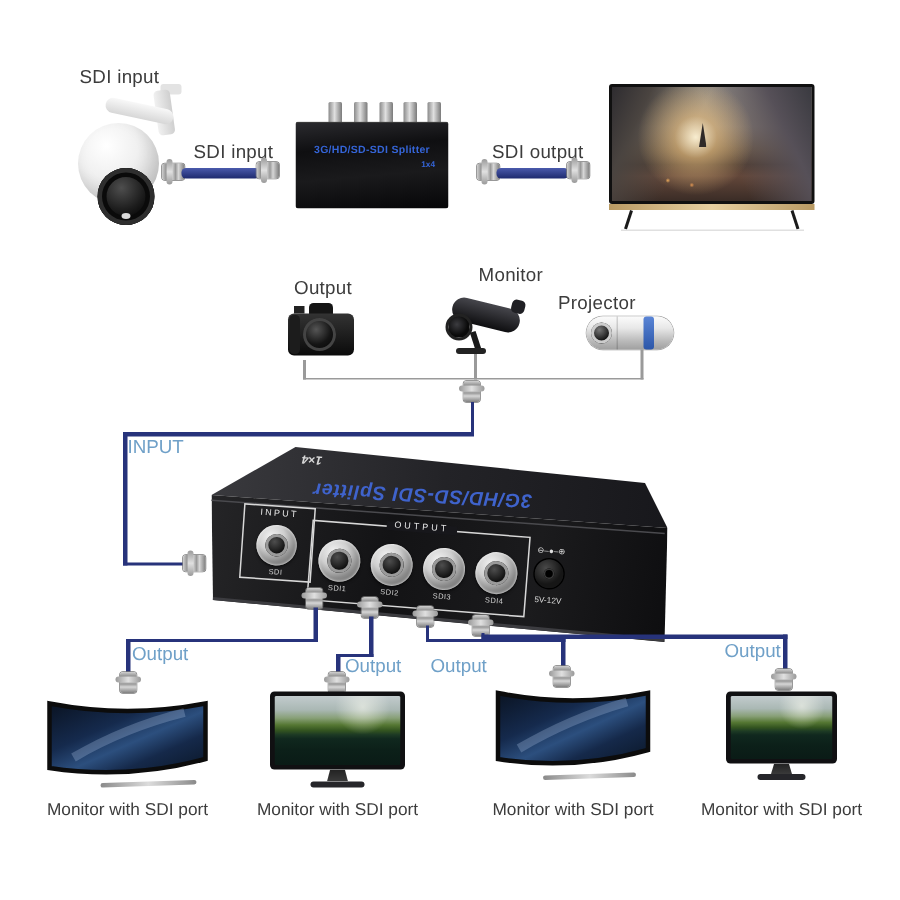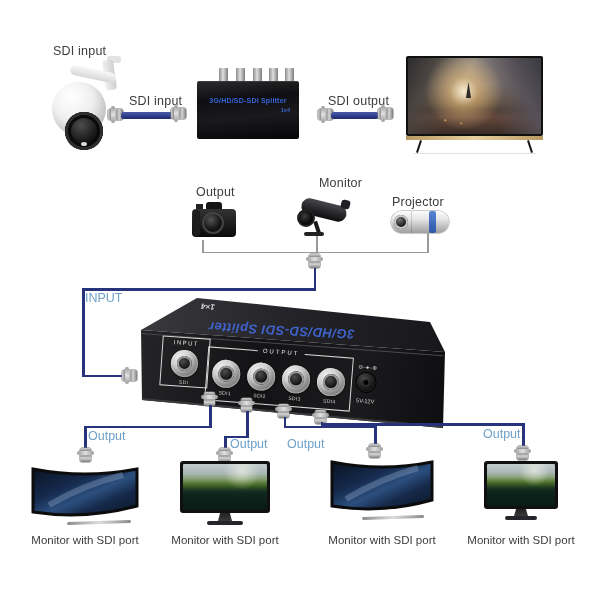--- a/index.html
+++ b/index.html
@@ -88,21 +88,21 @@
       <div class="abs" style="left:60px;top:26px;width:5px;height:16px;background:#2f2a28;clip-path:polygon(50% 0,100% 100%,0 100%);"></div>
     </div>
     <div class="abs" style="left:0;top:80px;width:137px;height:4px;background:linear-gradient(90deg,#b99a63,#e6cfa0,#b99a63);"></div>
     <div class="abs" style="left:12px;top:84px;width:2px;height:13px;background:#1a1a1a;transform:rotate(18deg);"></div>
     <div class="abs" style="left:123px;top:84px;width:2px;height:13px;background:#1a1a1a;transform:rotate(-18deg);"></div>
     <div class="abs" style="left:8px;top:97px;width:122px;height:1px;background:#e0e0e0;"></div>
   </div>
 
   <div class="lbl" style="left:196px;top:185px;">Output</div>
   <div class="lbl" style="left:308px;top:176px;margin-left:11px;">Monitor</div>
-  <div class="lbl" style="left:392px;top:195px;">Projector</div>
+  <div class="lbl" style="left:372px;top:195px;">Projector</div>
 
   <div class="abs" style="left:191px;top:200px;width:46px;height:42px;">
     <div class="abs" style="left:15px;top:2px;width:16px;height:9px;background:#151515;border-radius:3px 3px 0 0;"></div>
     <div class="abs" style="left:5px;top:4px;width:7px;height:5px;background:#222;"></div>
     <div class="abs" style="left:1px;top:9px;width:44px;height:28px;background:linear-gradient(180deg,#333,#0a0a0a);border-radius:4px;"></div>
     <div class="abs" style="left:2px;top:10px;width:7px;height:26px;background:#1c1c1c;border-radius:3px;"></div>
     <div class="abs" style="left:11px;top:12px;width:22px;height:22px;border-radius:50%;background:radial-gradient(circle at 40% 35%,#555,#151515 50%,#000);box-shadow:inset 0 0 0 2px #444;"></div>
   </div>
 
   <div class="abs" style="left:289px;top:194px;width:66px;height:46px;">

